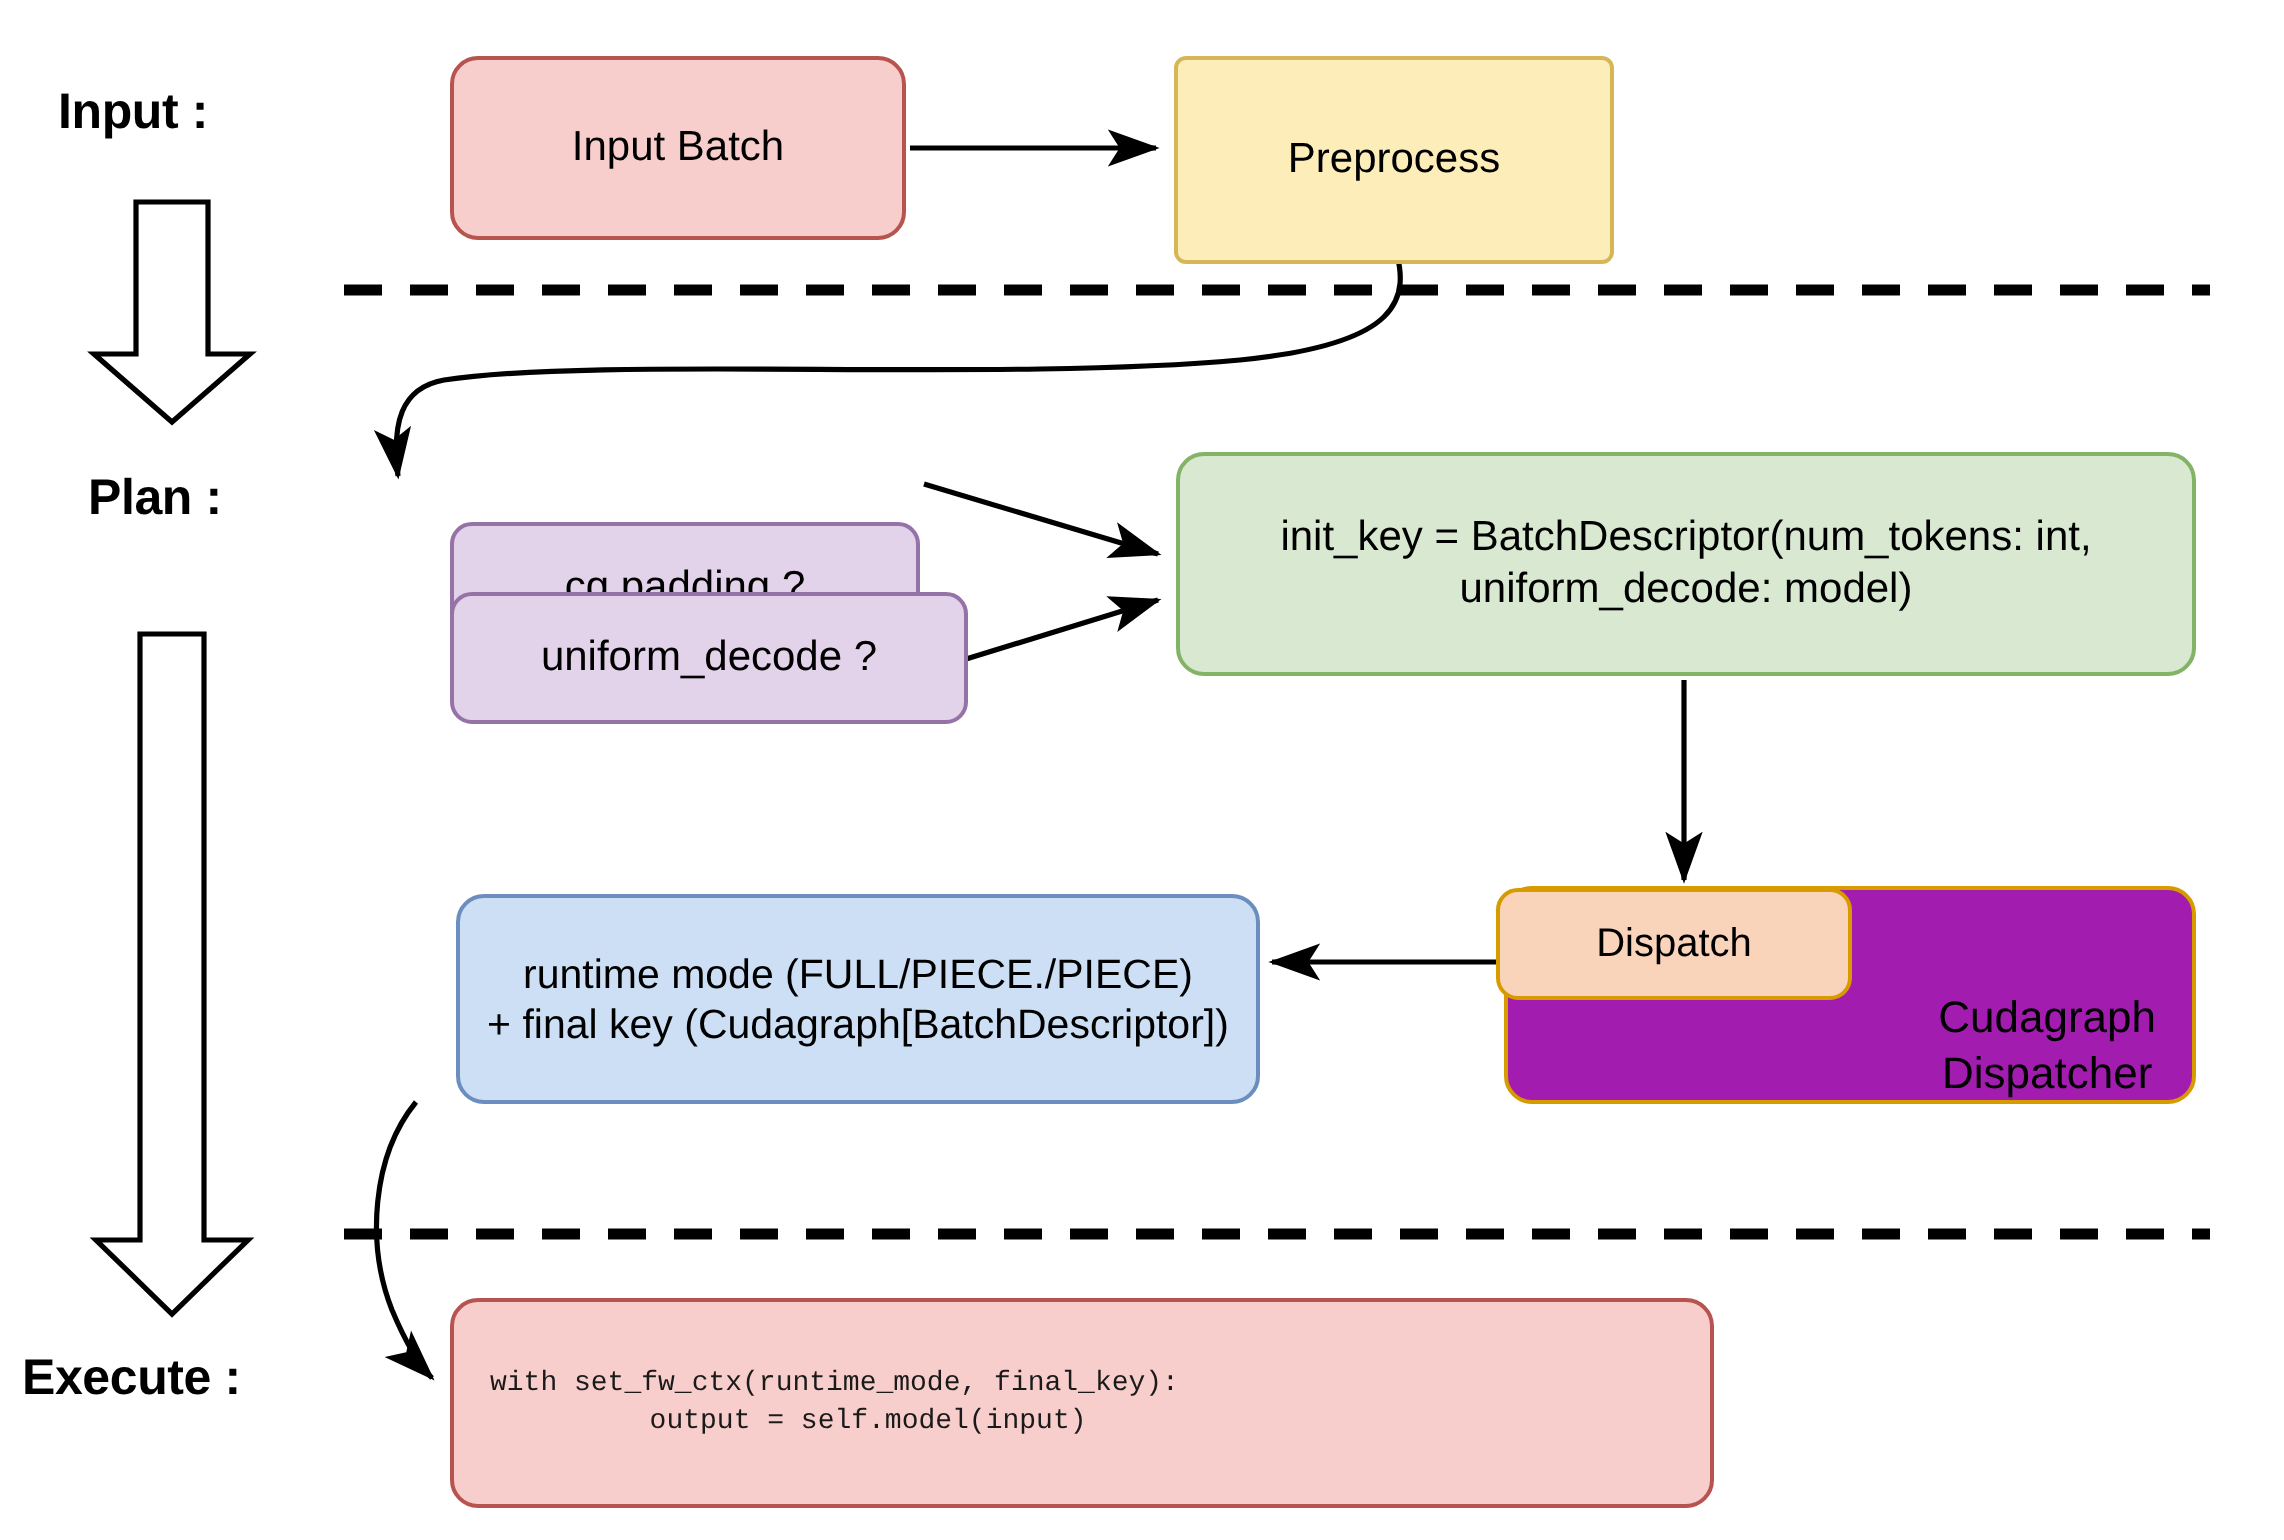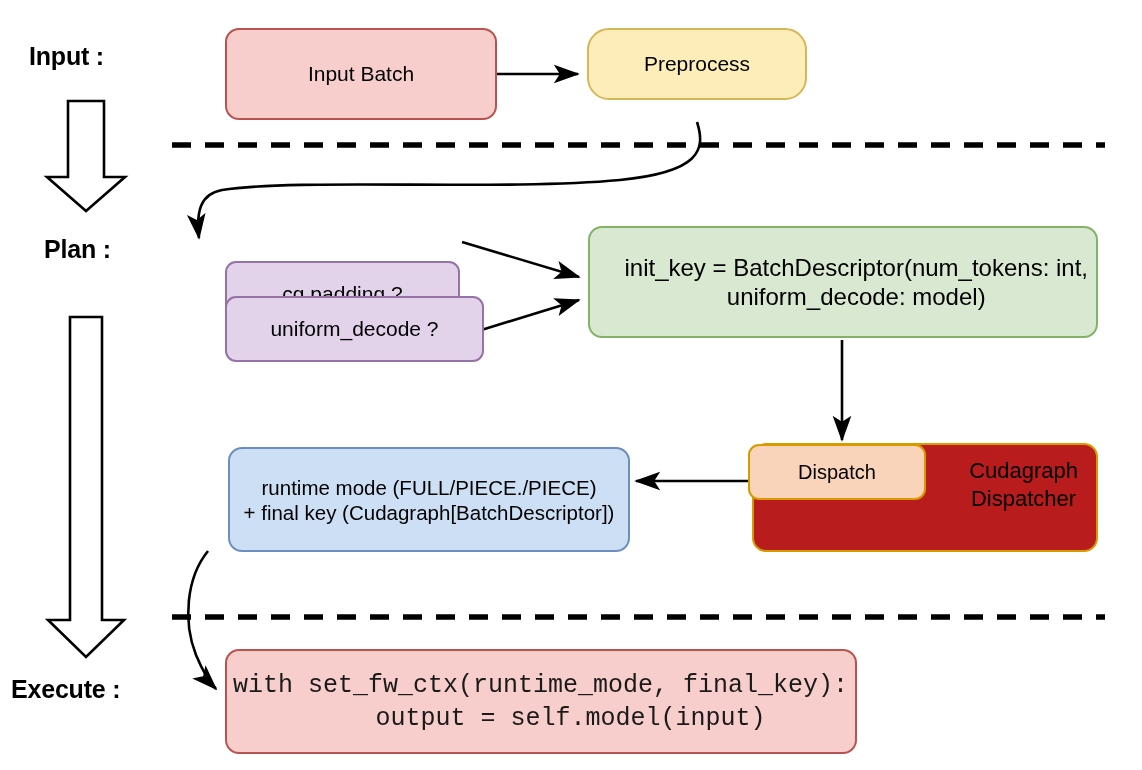--- a/index.html
+++ b/index.html
@@ -44,67 +44,66 @@
     border-style: solid;
     border-width: 2px;
     border-radius: 12px;
     font-family: "Liberation Sans", sans-serif;
     font-size: 21px;
     line-height: 1.22;
     color: #000000;
     padding: 0 8px;
   }
   .node-input-batch {
-    left: 225px; top: 28px; width: 272px; height: 92px;
+    left: 225px; top: 28px; width: 228px; height: 92px;
     background: #f7cecc; border-color: #b85450; border-radius: 14px;
   }
   .node-preprocess {
-    left: 587px; top: 28px; width: 220px; height: 72px;
-    background: #fdeeb9; border-color: #d6b656; border-radius: 22px;
+    left: 587px; top: 28px; width: 220px; height: 104px;
+    background: #fdeeb9; border-color: #d6b656; border-radius: 6px;
   }
   .node-cg-padding {
     left: 225px; top: 215px; width: 235px; height: 66px;
     background: #e2d2ea; border-color: #9673a6; border-radius: 11px; margin-top: 46px;
   }
   .node-uniform-decode {
     left: 225px; top: 296px; width: 259px; height: 66px;
     background: #e2d2ea; border-color: #9673a6; border-radius: 11px;
   }
   .node-init-key {
     left: 588px; top: 226px; width: 510px; height: 112px;
     background: #d8e8d1; border-color: #82b366; border-radius: 14px;
-    font-size: 24px;
-    justify-content: flex-end;
+    font-size: 21px;
   }
   .node-cudagraph-dispatcher {
     left: 752px; top: 443px; width: 346px; height: 109px;
-    background: #b91c1c; border-color: #d79b00; border-radius: 14px;
-    align-items: flex-start; justify-content: flex-end;
+    background: #a21caf; border-color: #d79b00; border-radius: 14px;
+    align-items: flex-end; justify-content: flex-end;
   }
   .node-cudagraph-dispatcher .cgd-text {
     margin-top: 12px; margin-right: 10px; font-size: 22px; line-height: 1.25;
   }
   .node-dispatch {
     left: 748px; top: 444px; width: 178px; height: 56px;
     background: #fad3bb; border-color: #d79b00; border-radius: 11px;
     font-size: 20px;
   }
   .node-runtime-mode {
     left: 228px; top: 447px; width: 402px; height: 105px;
     background: #ccdff4; border-color: #6c8ebf; border-radius: 14px;
     font-size: 20.5px;
   }
   .node-code {
     left: 225px; top: 649px; width: 632px; height: 105px;
     background: #f7cecc; border-color: #b85450; border-radius: 14px;
     font-family: "Liberation Mono", monospace;
-    font-size: 25px;
+    font-size: 14px;
     justify-content: flex-start;
     align-items: center;
-    padding-left: 6px;
+    padding-left: 18px;
     white-space: pre;
     line-height: 1.32;
     color: #1a1a1a;
   }
   .lbl-input { left: 29px; top: 42px; }
   .lbl-plan  { left: 44px; top: 235px; }
   .lbl-exec  { left: 11px; top: 675px; }
 </style>
 </head>
 <body>

